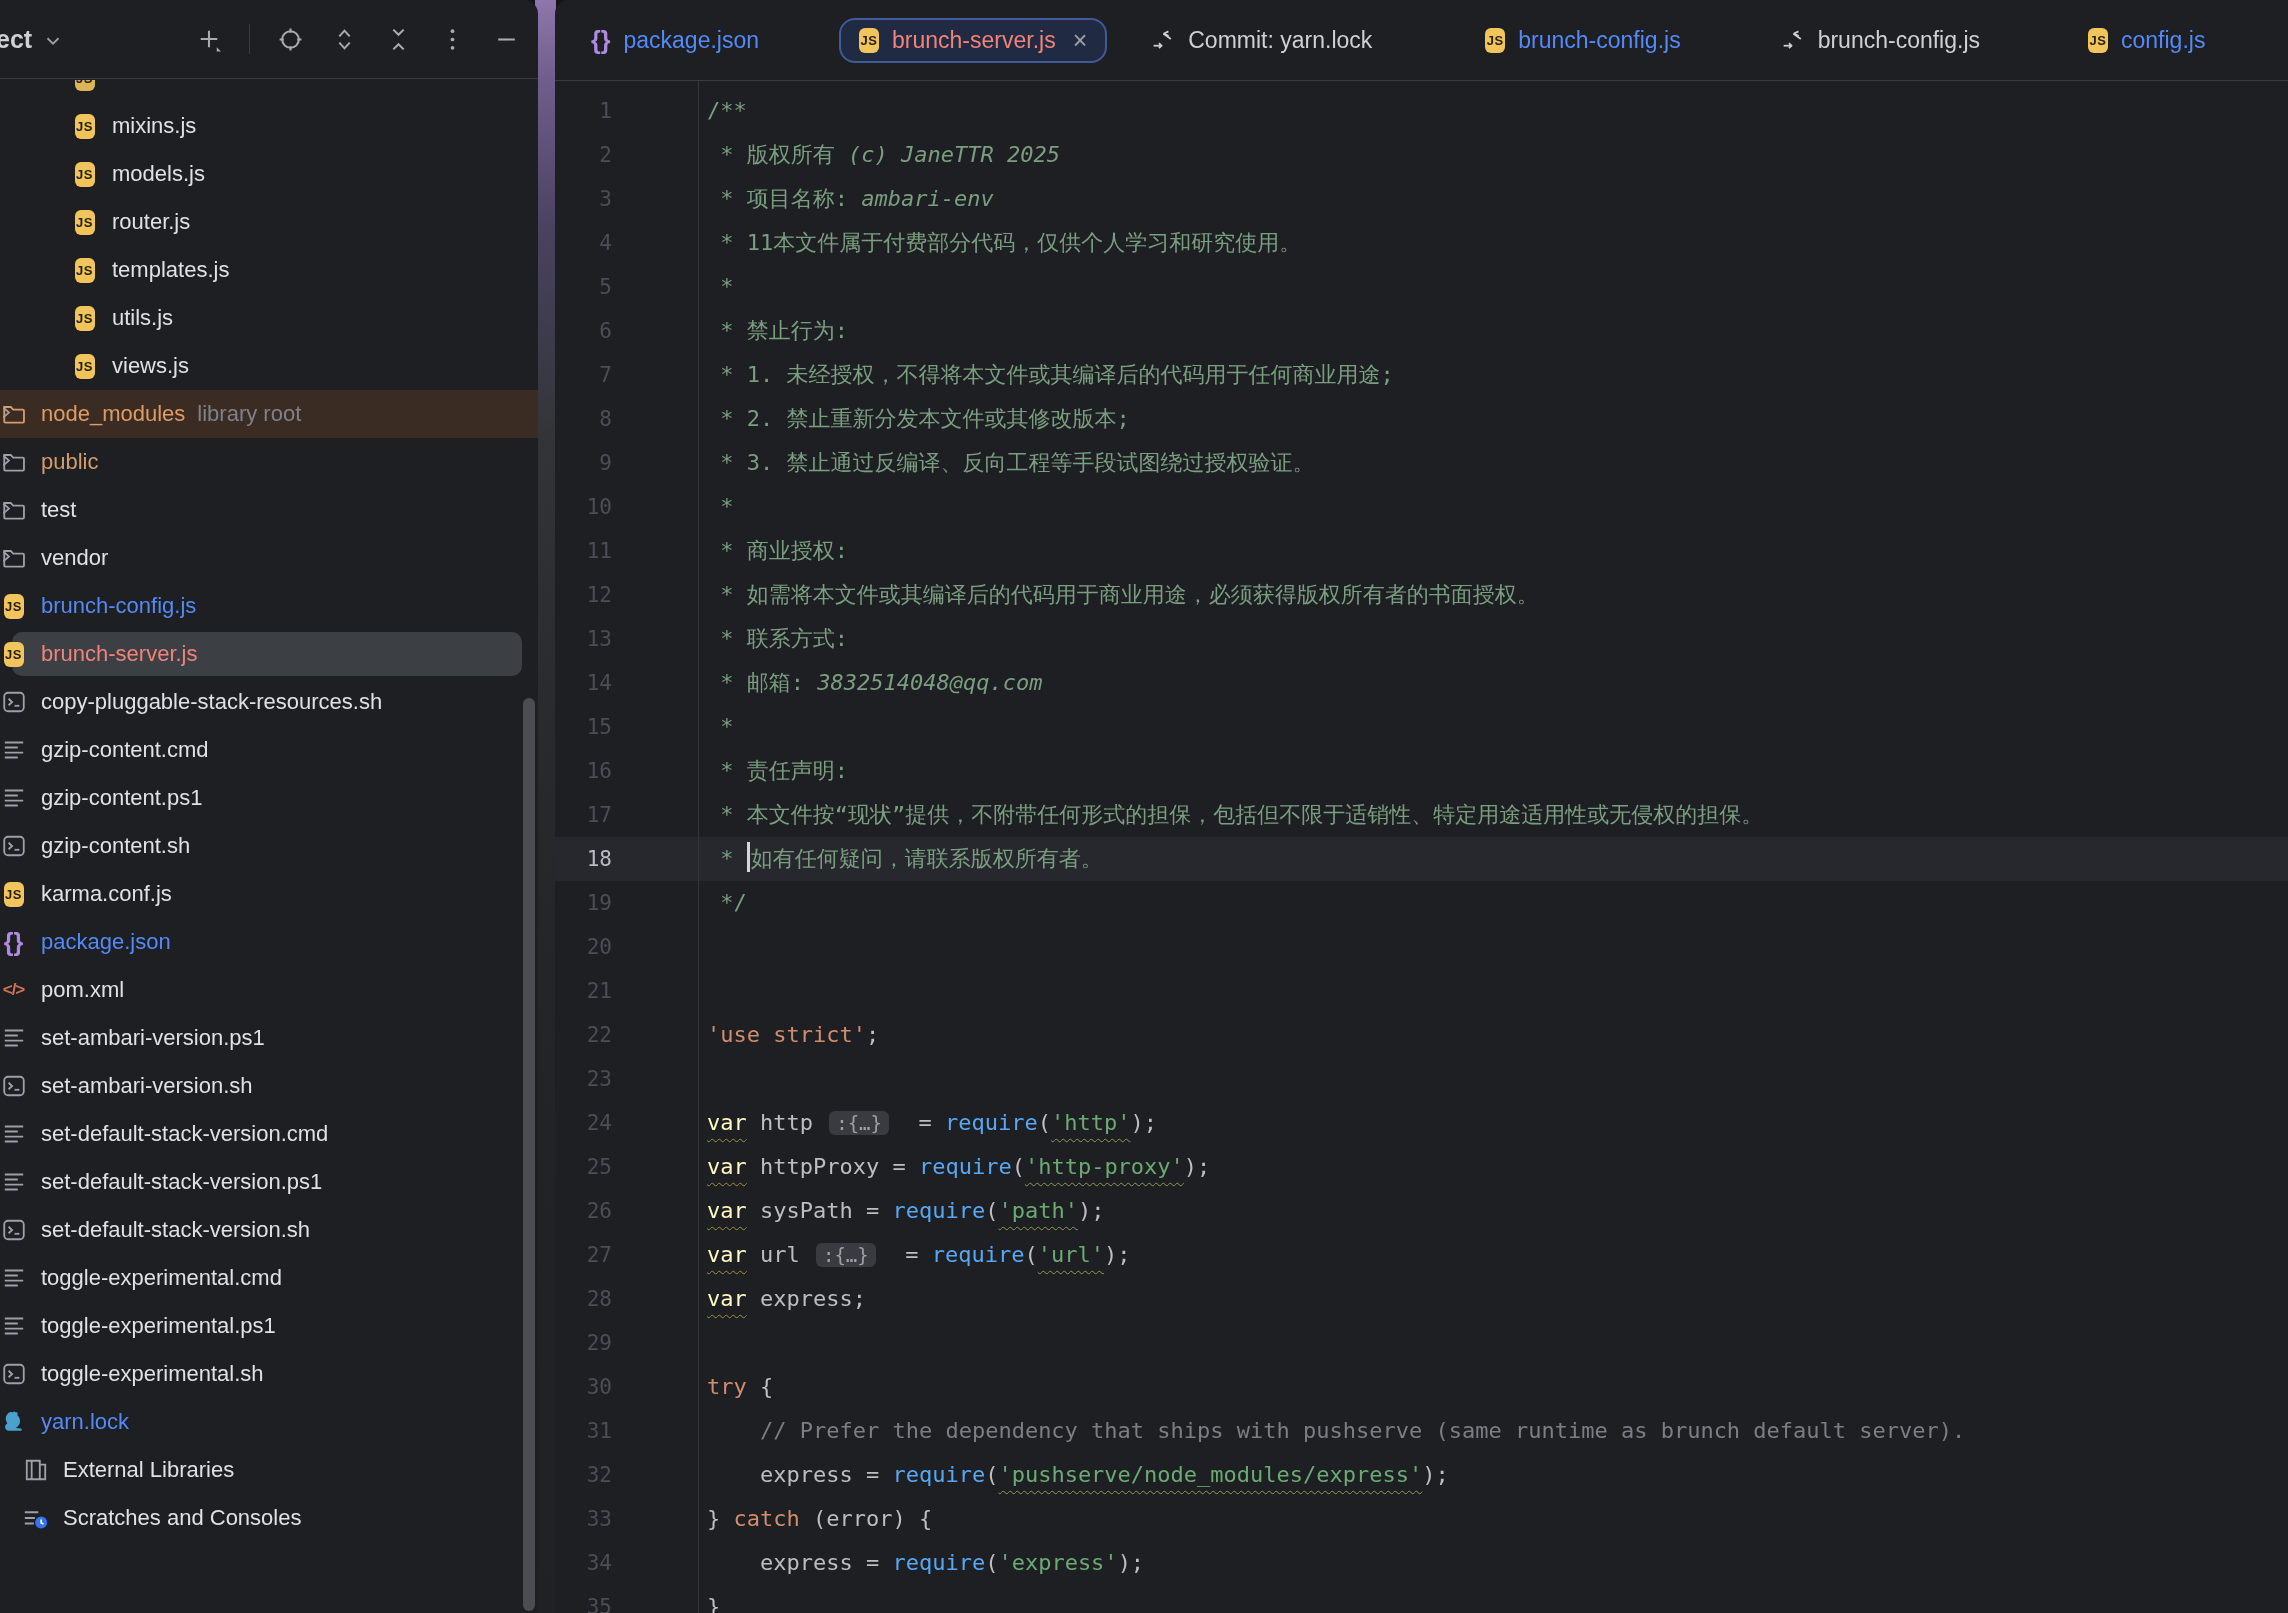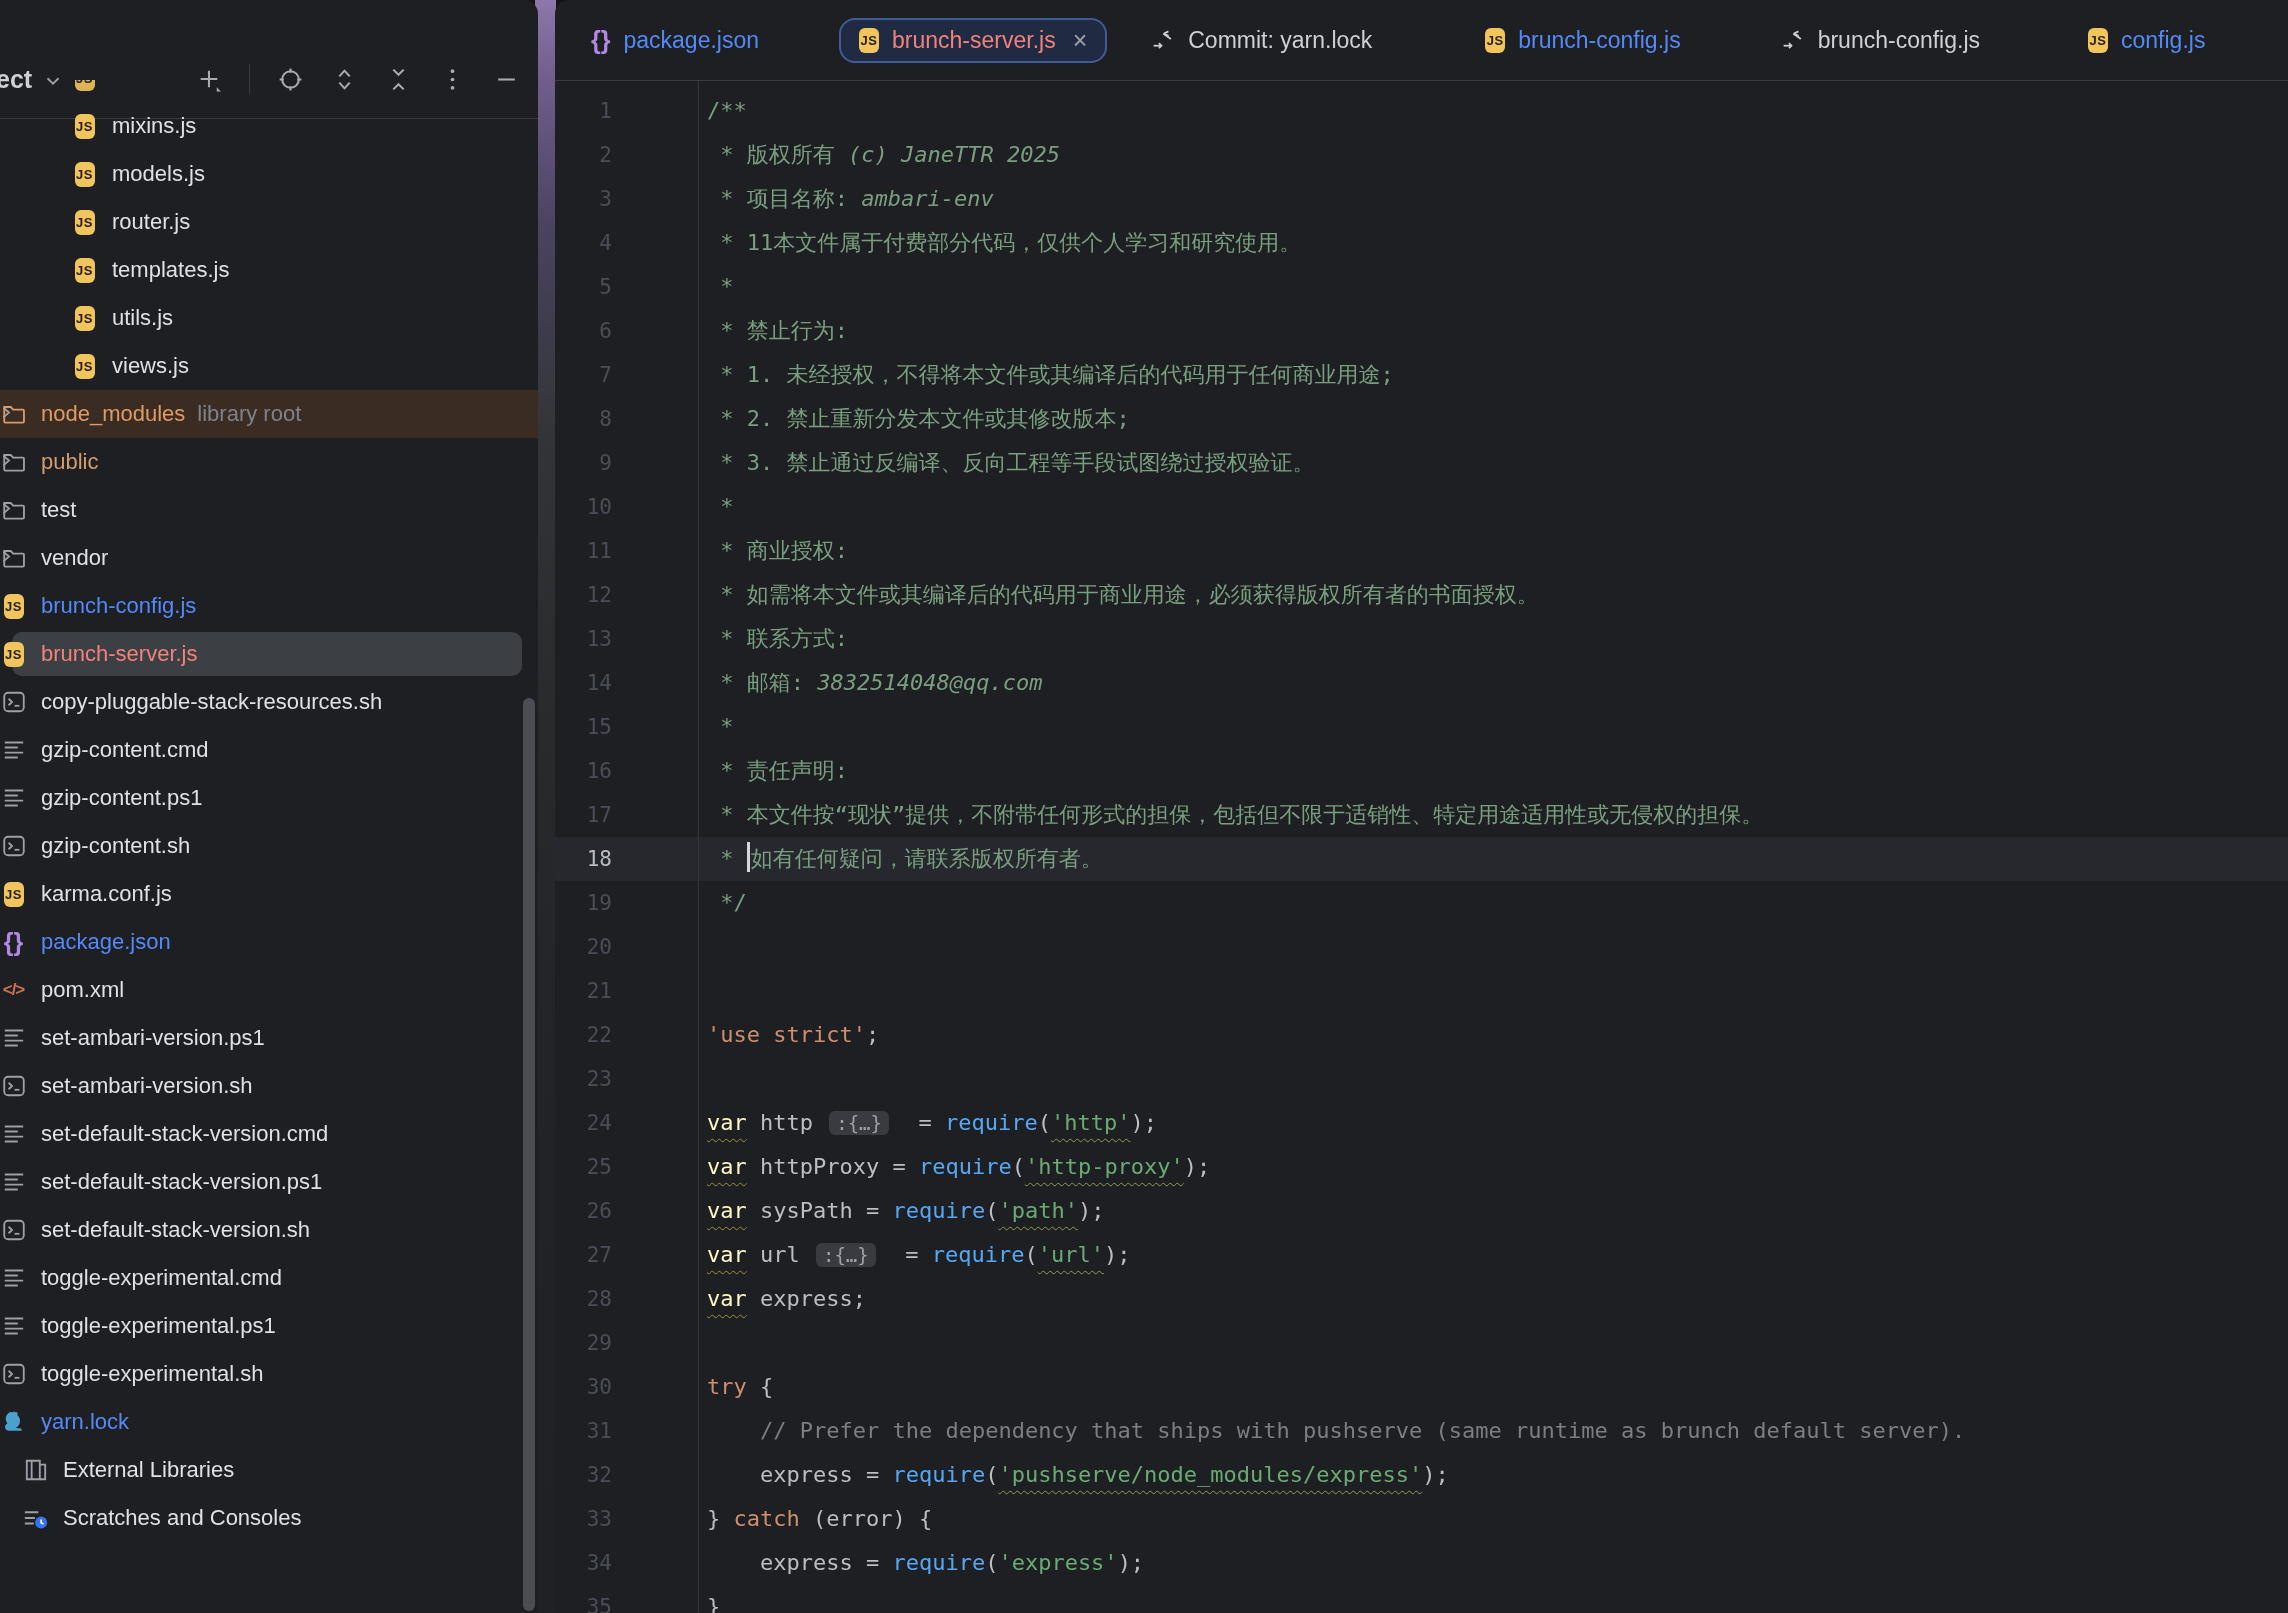--- a/index.html
+++ b/index.html
@@ -15,21 +15,20 @@
     background: linear-gradient(180deg,#8d77ab 0%, #6f5e8c 5%, #4a4360 14%, #323537 27%, #272b2c 45%, #212326 70%, #1f2124 100%);
   }
   
   .sidebar {
     position:absolute; left:0; top:0; width:538px; height:1614px;
     background:#1e1f22; border-radius:0 14px 0 0; overflow:hidden;
   }
   .sb-toolbar {
     height:79px; display:flex; align-items:center; padding:0 18px 0 0;
     border-bottom:1px solid #393b40;
-    margin-top:40px;
   }
   .sb-title { display:flex; align-items:center; gap:10px; margin-left:-4px;
     color:#ced0d6; font-size:25px; font-weight:700; }
   .sb-title svg { margin-top:4px; }
   .sb-icons { margin-left:auto; display:flex; align-items:center; gap:26px; }
   .tbtn { width:28px; height:28px; display:flex; align-items:center; justify-content:center; cursor:pointer; }
   .vsep { width:1px; height:30px; background:#393b40; }
   .tree { position:absolute; top:80px; left:0; right:0; bottom:0; overflow:hidden; font-size:22px; color:#dfe1e5; }
   .row { position:relative; height:48px; display:flex; align-items:center; white-space:nowrap; }
   .row > * { position:relative; z-index:1; }

